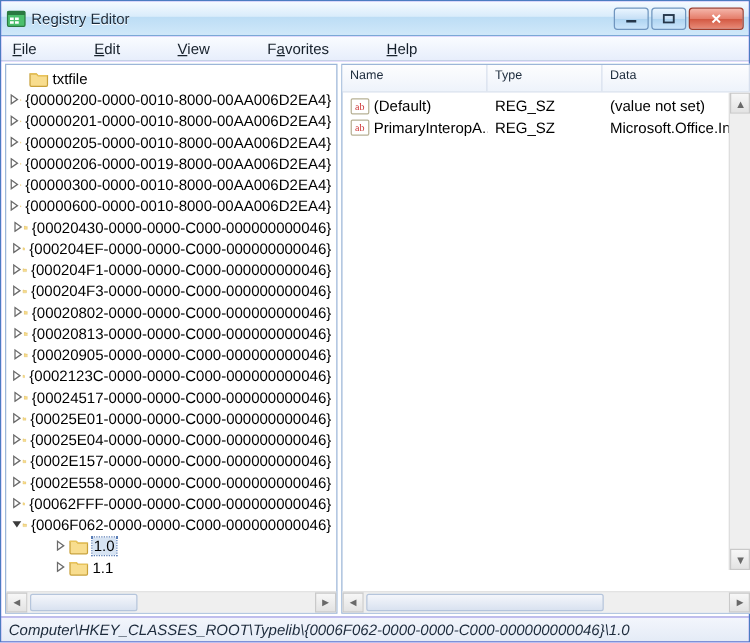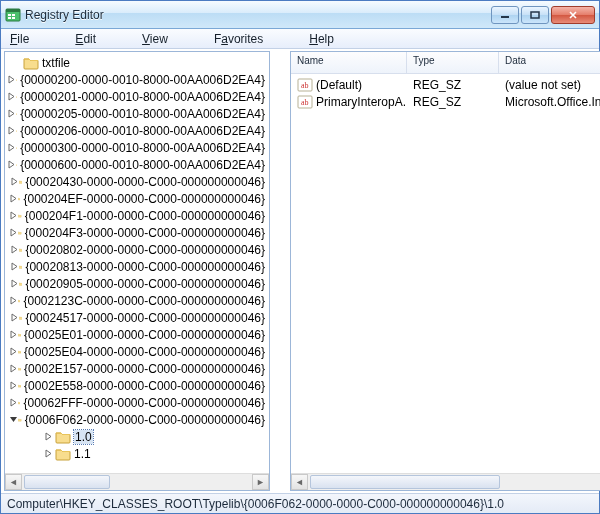--- a/index.html
+++ b/index.html
@@ -45,21 +45,21 @@
     gap: 32px;
   }
   .menu-item { padding: 2px 7px; color:#16202b; }
   .menu-item u { text-decoration: underline; }
   
   .body {
     flex:1; display:flex; min-height:0;
     background:#fff;
     border: 0;
     padding: 2px 3px;
-    gap:20px;
+    gap:3px;
   }
   .pane {
     background:#fff;
     border:1px solid #9cb6d8;
     display:flex; flex-direction:column;
     min-height:0;
     position:relative;
   }
   .pane.left { width: 266px; }
   .pane.right { flex:1; }
@@ -137,20 +137,21 @@
   .vscroll .track { flex:1; background:#efefef; }
   
   .statusbar {
     height: 20px;
     background:linear-gradient(#f3f6fc,#e4ebf6);
     border-top:1px solid #c3d1e6;
     display:flex; align-items:center;
     padding:0 6px;
     font-size:12px;
     color:#1c2a3b;
+    font-style:italic;
   }
   .col-name { width:116px; }
   .col-type { width:92px; }
   .col-data { flex:1; min-width:60px; }
   .cell-name { width:116px; display:flex; align-items:center;}
   .cell-type { width:92px; }
   .cell-data { flex:1; }
   .arrow { font-size:9px; color:#696969; }
 </style>
 </head>
@@ -252,21 +253,21 @@
               <span class="indent" style="width:20px"></span>
               <span class="toggle">
                 <svg width="9" height="9" viewBox="0 0 9 9">
                   <path d="M2 1 L7 4.5 L2 8 Z" fill="none" stroke="#6b6b6b" stroke-width="1"></path>
                 </svg>
               </span>
               <svg class="folder-icon" viewBox="0 0 16 14">
                 <path d="M1 3 h5 l1.5 1.5 H15 V12 a1 1 0 0 1 -1 1 H2 a1 1 0 0 1 -1 -1 Z" fill="#f8dd8e" stroke="#c8a13a"></path>
                 <path d="M1 3 h5 l1.5 1.5 H15" fill="none" stroke="#e9c45a"></path>
               </svg>
-              <span class="tree-label">{00000206-0000-0010-8000-00AA006D2EA4}</span>
+              <span class="tree-label">{00000206-0000-0019-8000-00AA006D2EA4}</span>
             </div>
             <div class="tree-row">
               <span class="indent" style="width:20px"></span>
               <span class="toggle">
                 <svg width="9" height="9" viewBox="0 0 9 9">
                   <path d="M2 1 L7 4.5 L2 8 Z" fill="none" stroke="#6b6b6b" stroke-width="1"></path>
                 </svg>
               </span>
               <svg class="folder-icon" viewBox="0 0 16 14">
                 <path d="M1 3 h5 l1.5 1.5 H15 V12 a1 1 0 0 1 -1 1 H2 a1 1 0 0 1 -1 -1 Z" fill="#f8dd8e" stroke="#c8a13a"></path>

